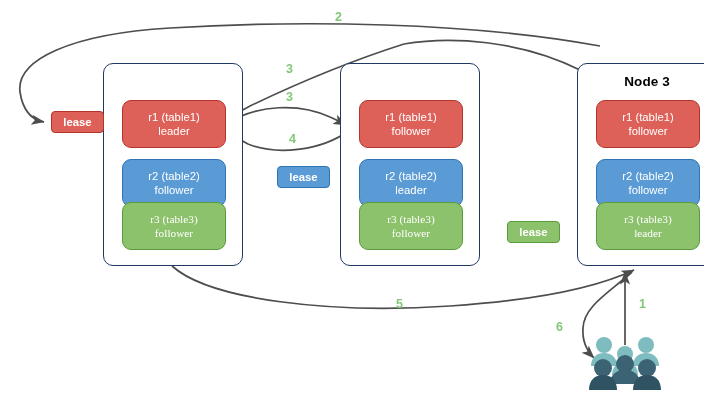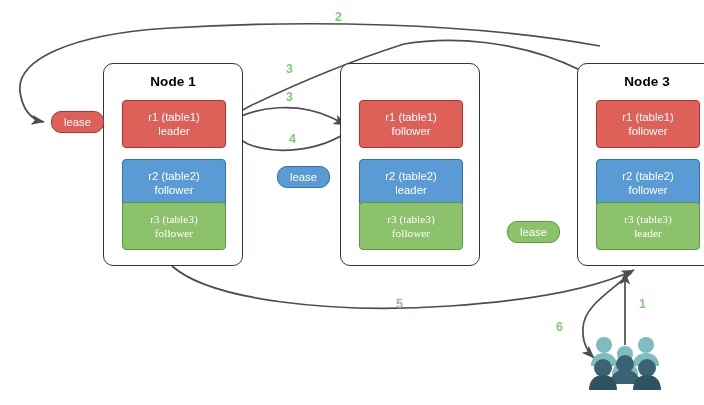--- a/index.html
+++ b/index.html
@@ -48,21 +48,21 @@
     letter-spacing: 0.1px;
   }
 
   
   .replica {
     position: absolute;
     box-sizing: border-box;
     left: 18px;
     width: 104px;
     height: 48px;
-    border-radius: 4px;
+    border-radius: 9px;
     display: flex;
     flex-direction: column;
     align-items: center;
     justify-content: center;
     color: #ffffff;
     font-size: 11.3px;
     line-height: 14px;
     text-align: center;
   }
   .replica .l1, .replica .l2 { display: block; }
@@ -75,24 +75,25 @@
   .slot3 { top: 138px; font-family: Liberation Serif, serif; }
 
   
   .lease {
     position: absolute;
     box-sizing: border-box;
     display: flex;
     align-items: center;
     justify-content: center;
     height: 22px;
-    border-radius: 10px;
+    border-radius: 4px;
     color: #ffffff;
     font-size: 11.3px;
     z-index: 4;
+    font-weight: bold;
   }
   .lease-red   { background: #dd6159; border: 1.3px solid #b5332b; }
   .lease-blue  { background: #5a9bd5; border: 1.3px solid #2e74b5; }
   .lease-green { background: #8cc26b; border: 1.3px solid #5a9c3b; }
 
   
   .step {
     position: absolute;
     font-size: 12.5px;
     font-weight: bold;
@@ -130,21 +131,20 @@
     <path d="M 350,130 C 320,152 275,155 248,144 C 240,140 234,136 230,133" fill="none" stroke="#4d4d4d" stroke-width="1.7" marker-end="url(#ah)"></path>
 
     <path d="M 172,266 C 210,300 330,314 450,306 C 540,300 600,286 634,270" fill="none" stroke="#4d4d4d" stroke-width="1.7" marker-end="url(#ah)"></path>
 
     <path d="M 625,345 L 625,272" fill="none" stroke="#4d4d4d" stroke-width="1.7" marker-end="url(#ah)"></path>
 
     <path d="M 632,272 C 610,292 584,306 583,328 C 582,342 588,352 594,358" fill="none" stroke="#4d4d4d" stroke-width="1.7" marker-end="url(#ah)"></path>
   </svg>
 
   <div class="node" id="node1" style="left:103px; top:63px; width:140px; height:203px;">
-    <div class="node-title">Node 1</div>
 
     <div class="replica rep-red slot1">
       <span class="l1">r1 (table1)</span>
       <span class="l2">leader</span>
     </div>
     <div class="replica rep-blue slot2">
       <span class="l1">r2 (table2)</span>
       <span class="l2">follower</span>
     </div>
     <div class="replica rep-green slot3">

